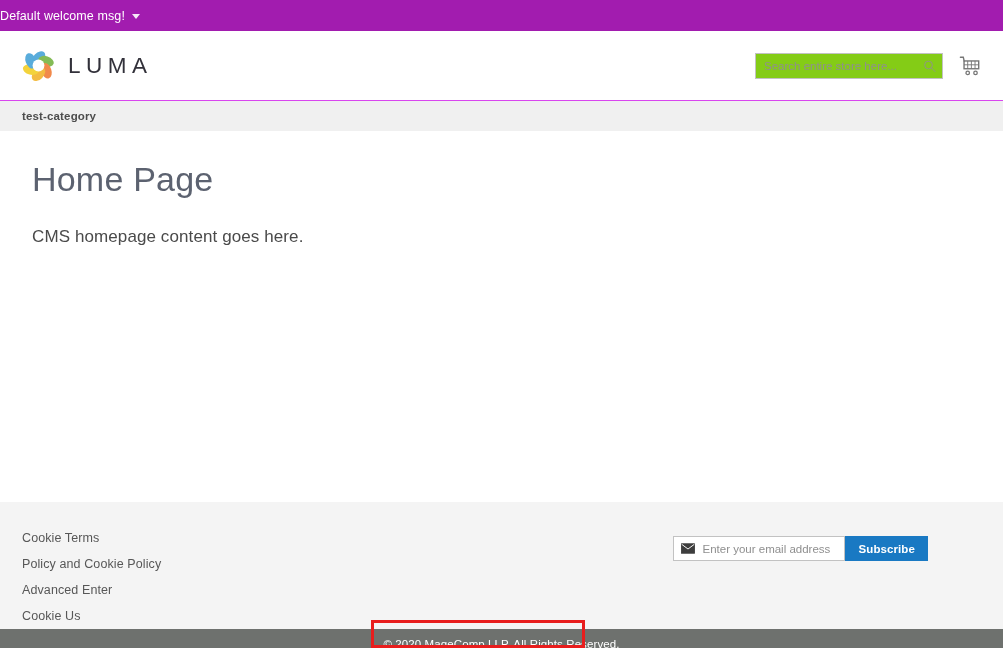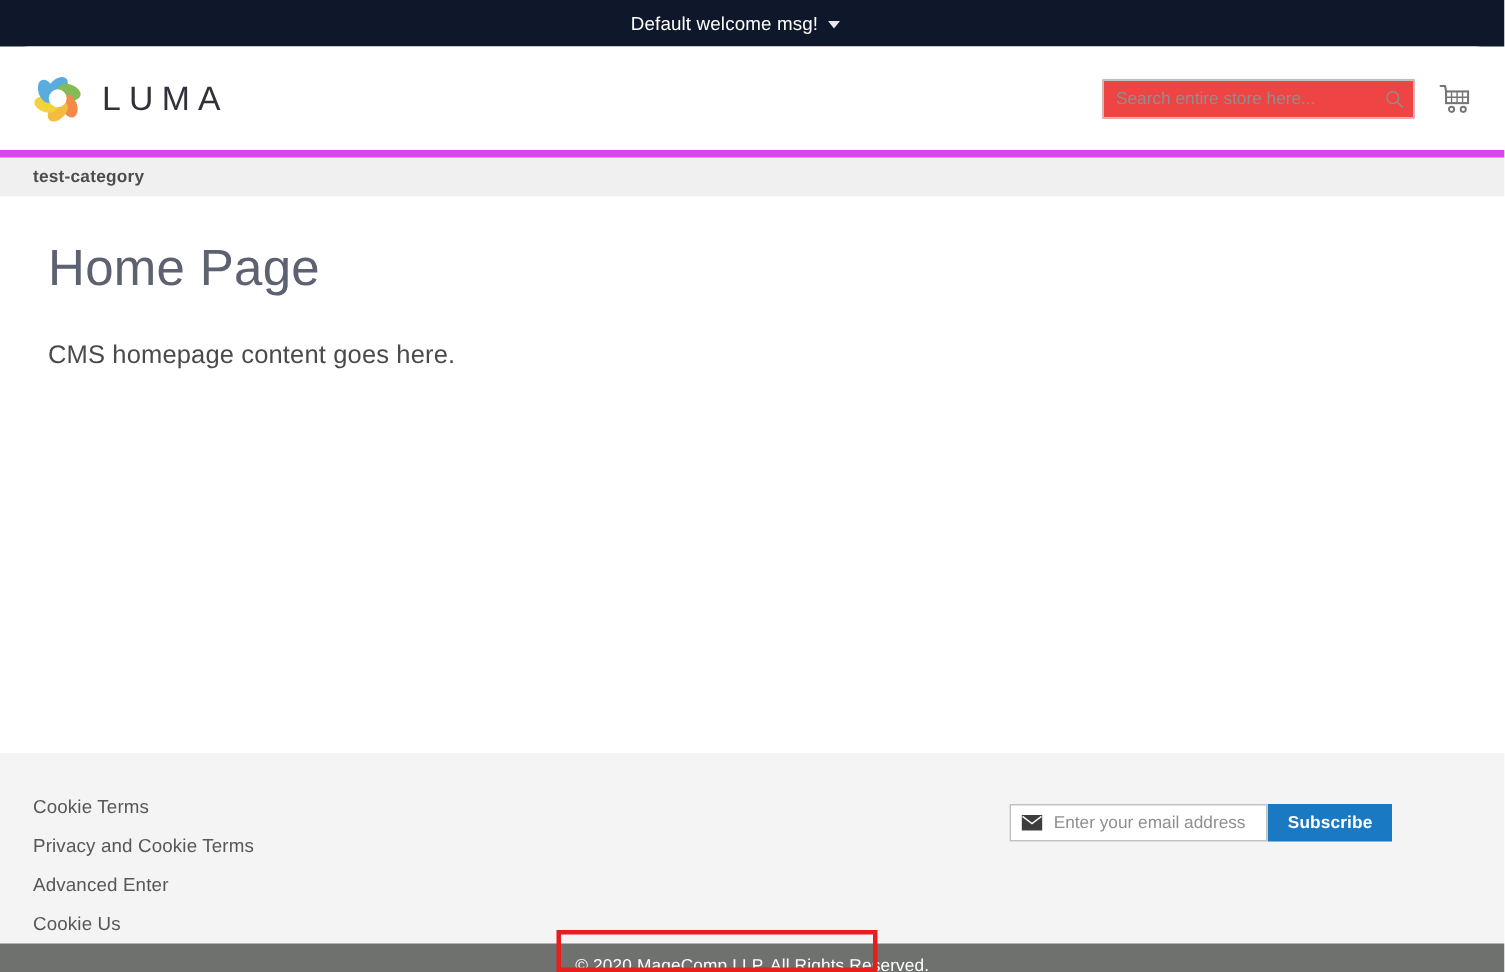--- a/index.html
+++ b/index.html
@@ -15,24 +15,24 @@
   .page {
     position: relative;
     width: 1003px;
     height: 648px;
     background: #ffffff;
   }
 
   
   .panel-top {
     height: 31px;
-    background: #0f172a;
-    display: flex;
-    align-items: center;
-    justify-content: center;
+    background: #a21caf;
+    display: flex;
+    align-items: center;
+    justify-content: flex-start;
     padding-right: 22px;
   }
   .welcome-wrap {
     display: flex;
     align-items: center;
     gap: 7px;
     color: #ffffff;
     font-size: 12.5px;
     letter-spacing: .1px;
     cursor: pointer;
@@ -46,21 +46,20 @@
     opacity: .9;
   }
 
   
   .header-main {
     height: 69px;
     background: #ffffff;
     display: flex;
     align-items: center;
     padding: 0 22px;
-    border-radius: 19px;
   }
   .logo-link {
     display: flex;
     align-items: center;
     gap: 13px;
     text-decoration: none;
     cursor: pointer;
   }
   .logo-mark { width: 33px; height: 33px; display: block; }
   .logo-word {
@@ -71,24 +70,24 @@
   }
 
   .header-right {
     margin-left: auto;
     display: flex;
     align-items: center;
     gap: 16px;
   }
   .search-box {
     position: relative;
-    width: 208px;
+    width: 188px;
     height: 26px;
     border: 1px solid #c2c2c2;
-    background: #ef4444;
+    background: #84cc16;
   }
   .search-box input {
     width: 100%;
     height: 100%;
     border: 0;
     outline: none;
     background: transparent;
     padding: 0 25px 0 8px;
     font-family: inherit;
     font-size: 11.5px;
@@ -104,21 +103,21 @@
   }
   .cart-ico { width: 22px; height: 22px; cursor: pointer; display: block; }
 
   
   .breadcrumbs {
     height: 31px;
     background: #f0f0f0;
     display: flex;
     align-items: center;
     padding: 0 22px;
-    border-top: 5px solid #d946ef;
+    border-top: 1px solid #d946ef;
   }
   .crumb {
     font-size: 11.5px;
     font-weight: 700;
     color: #4d4d4d;
     letter-spacing: .15px;
     cursor: pointer;
   }
 
   
@@ -290,21 +289,21 @@
   <div class="main-wrap">
     <h1 class="page-title">Home Page</h1>
     <p class="cms-copy">CMS homepage content goes here.</p>
   </div>
 
   <div class="footer-sep"></div>
 
   <div class="footer-main">
     <div class="footer-links">
       <a>Cookie Terms</a>
-      <a>Privacy and Cookie Terms</a>
+      <a>Policy and Cookie Policy</a>
       <a>Advanced Enter</a>
       <a>Cookie Us</a>
     </div>
 
     <div class="newsletter">
       <div class="news-field">
         <svg class="env-ico" viewBox="0 0 16 12">
           <rect x="0.6" y="0.6" width="14.8" height="10.8" fill="#3d3d3d" stroke="#3d3d3d" stroke-width="1"></rect>
           <path d="M0.8 1.2 L8 6.6 L15.2 1.2" fill="none" stroke="#ffffff" stroke-width="1.1"></path>
         </svg>

